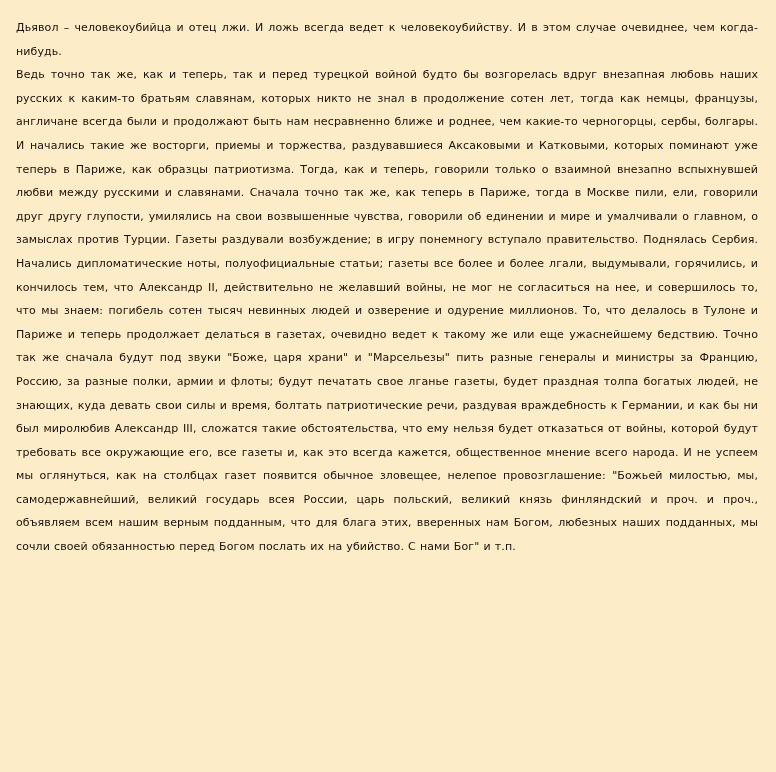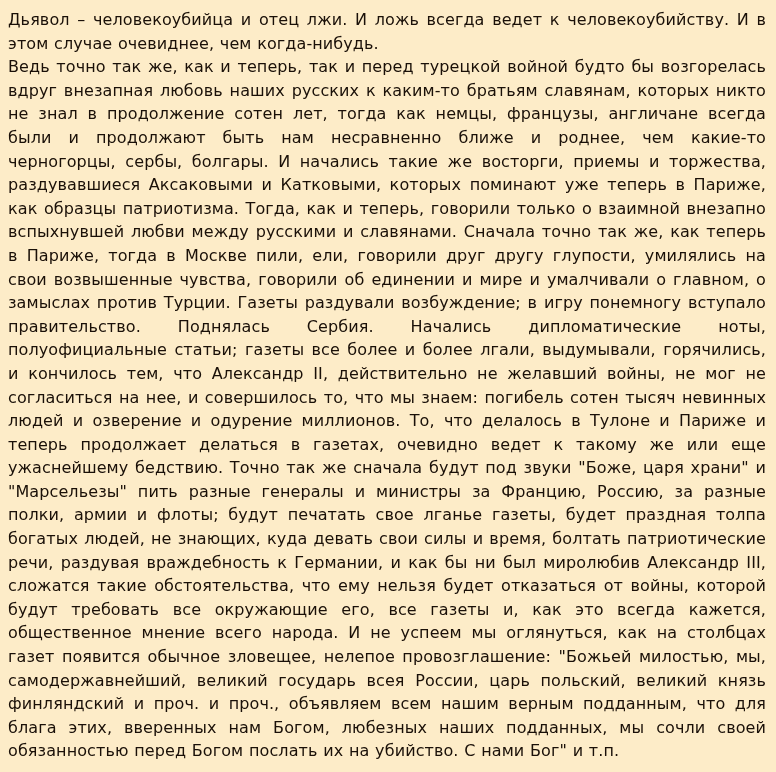--- a/index.html
+++ b/index.html
@@ -14,24 +14,24 @@
   }
   .page {
     width: 776px;
     height: 772px;
     box-sizing: border-box;
     padding: 8px 10px 8px 8px;
     background: #fdecc8;
     overflow: hidden;
   }
   .body-text {
-    margin: 0;
+    margin: 8px;
     color: #1a1008;
     font-family: "DejaVu Sans", sans-serif;
-    font-size: 16px;
+    font-size: 11px;
     line-height: 23.6px;
     text-align: justify;
     text-justify: inter-word;
     letter-spacing: 0.1px;
     word-spacing: 0.5px;
     white-space: pre-wrap;
   }
 </style>
 </head>
 <body>

